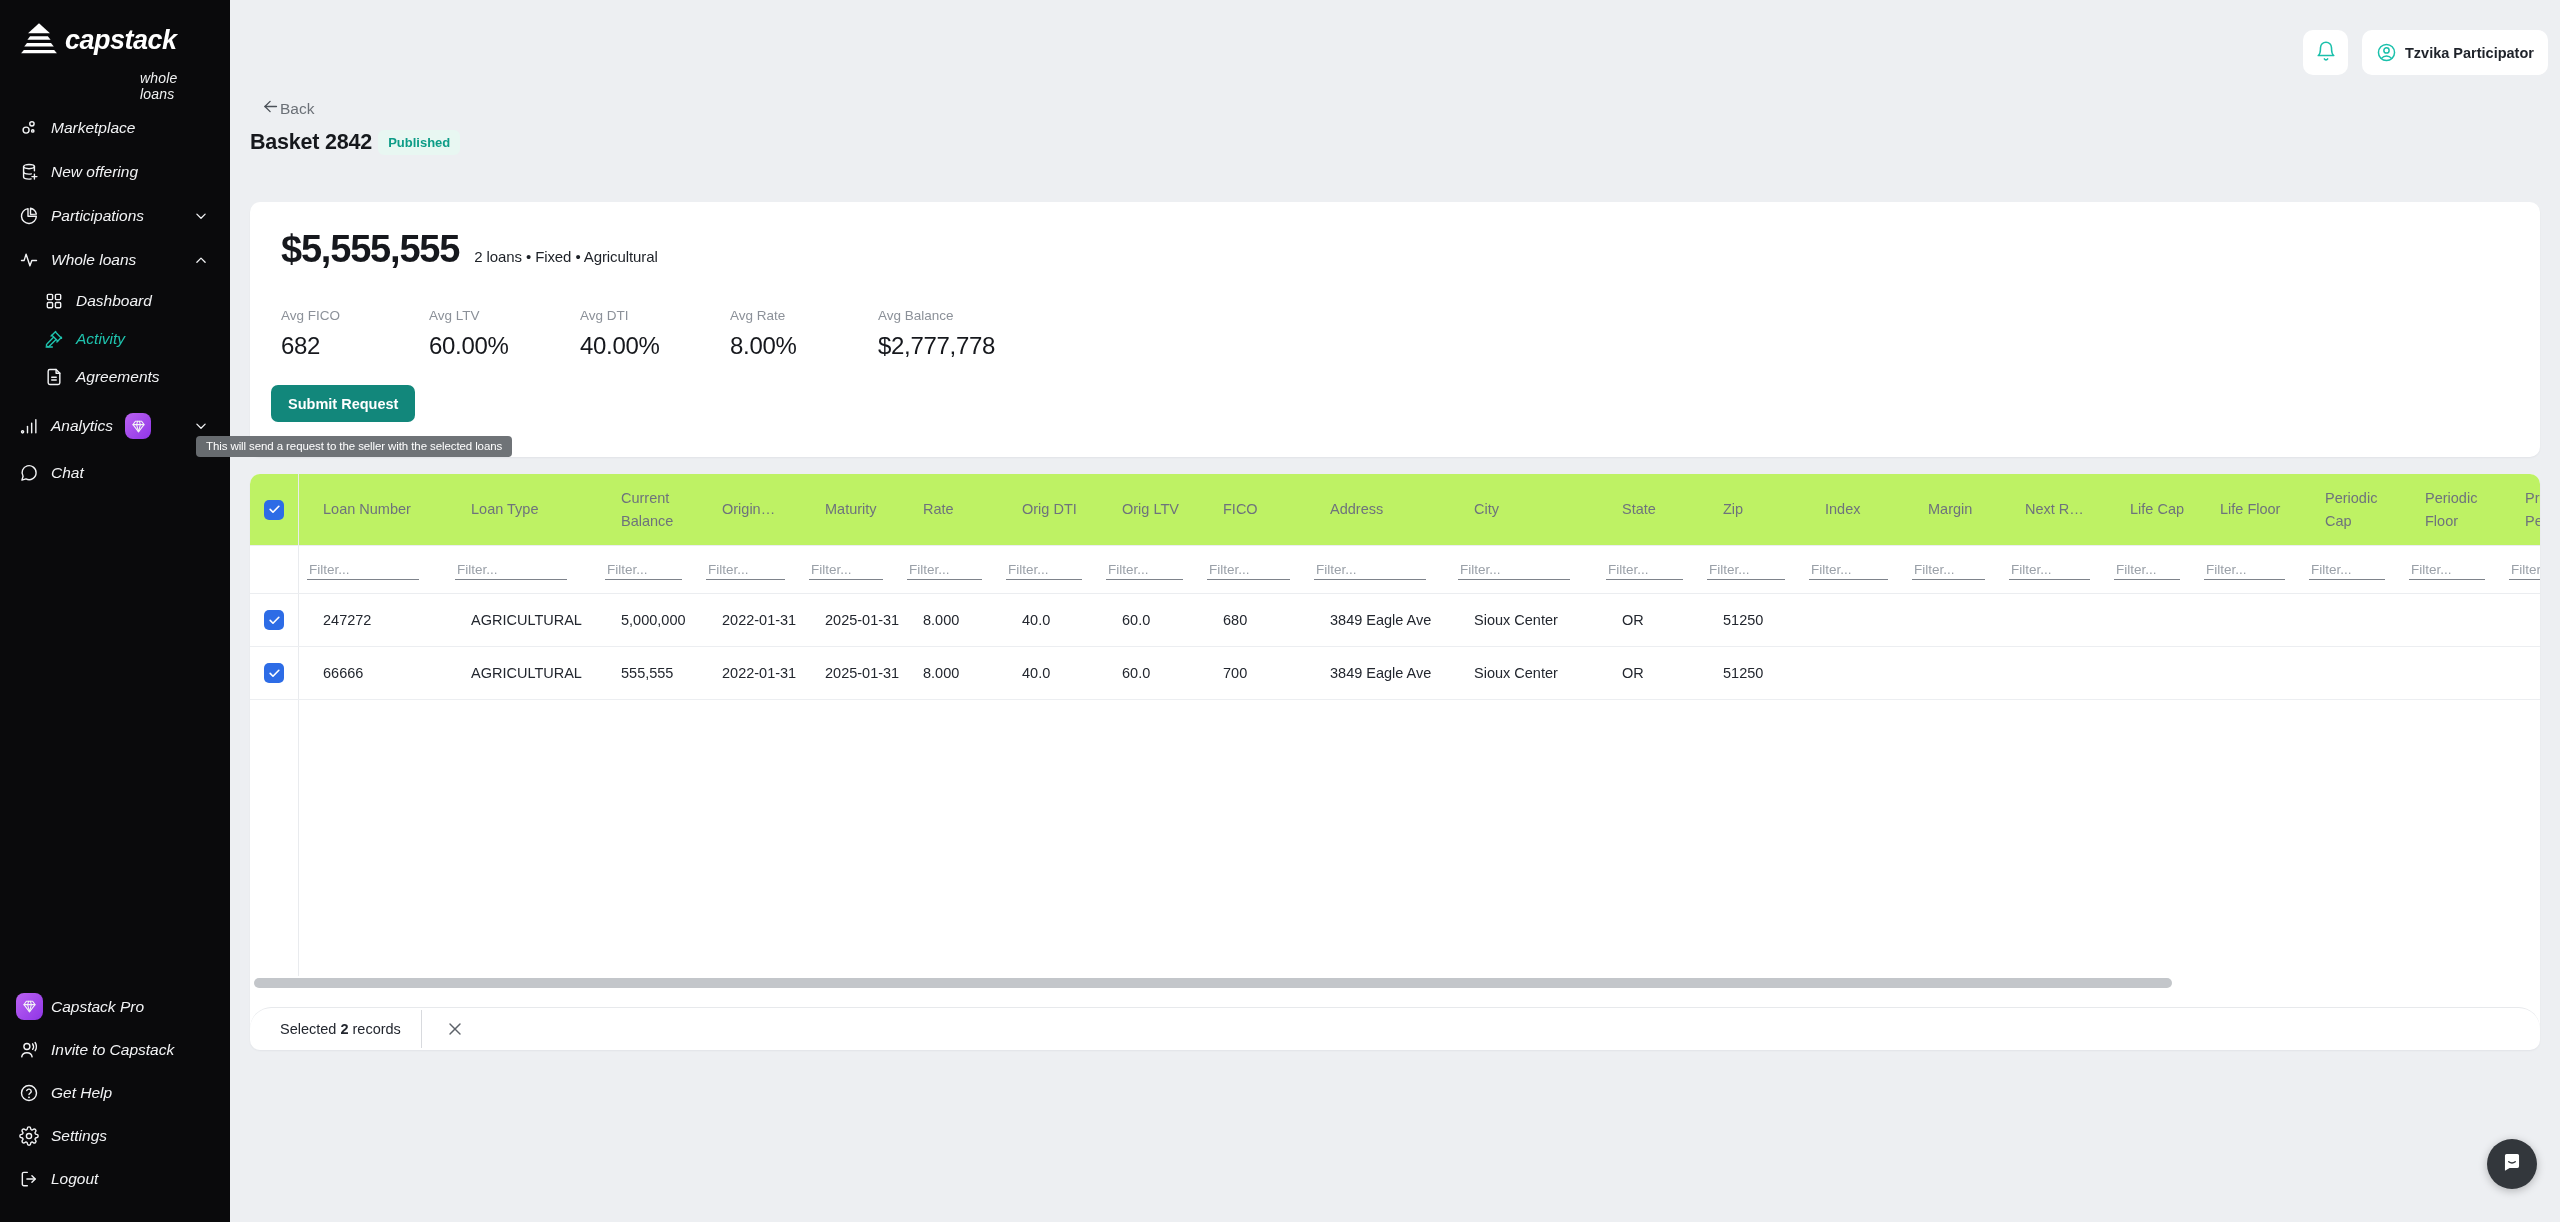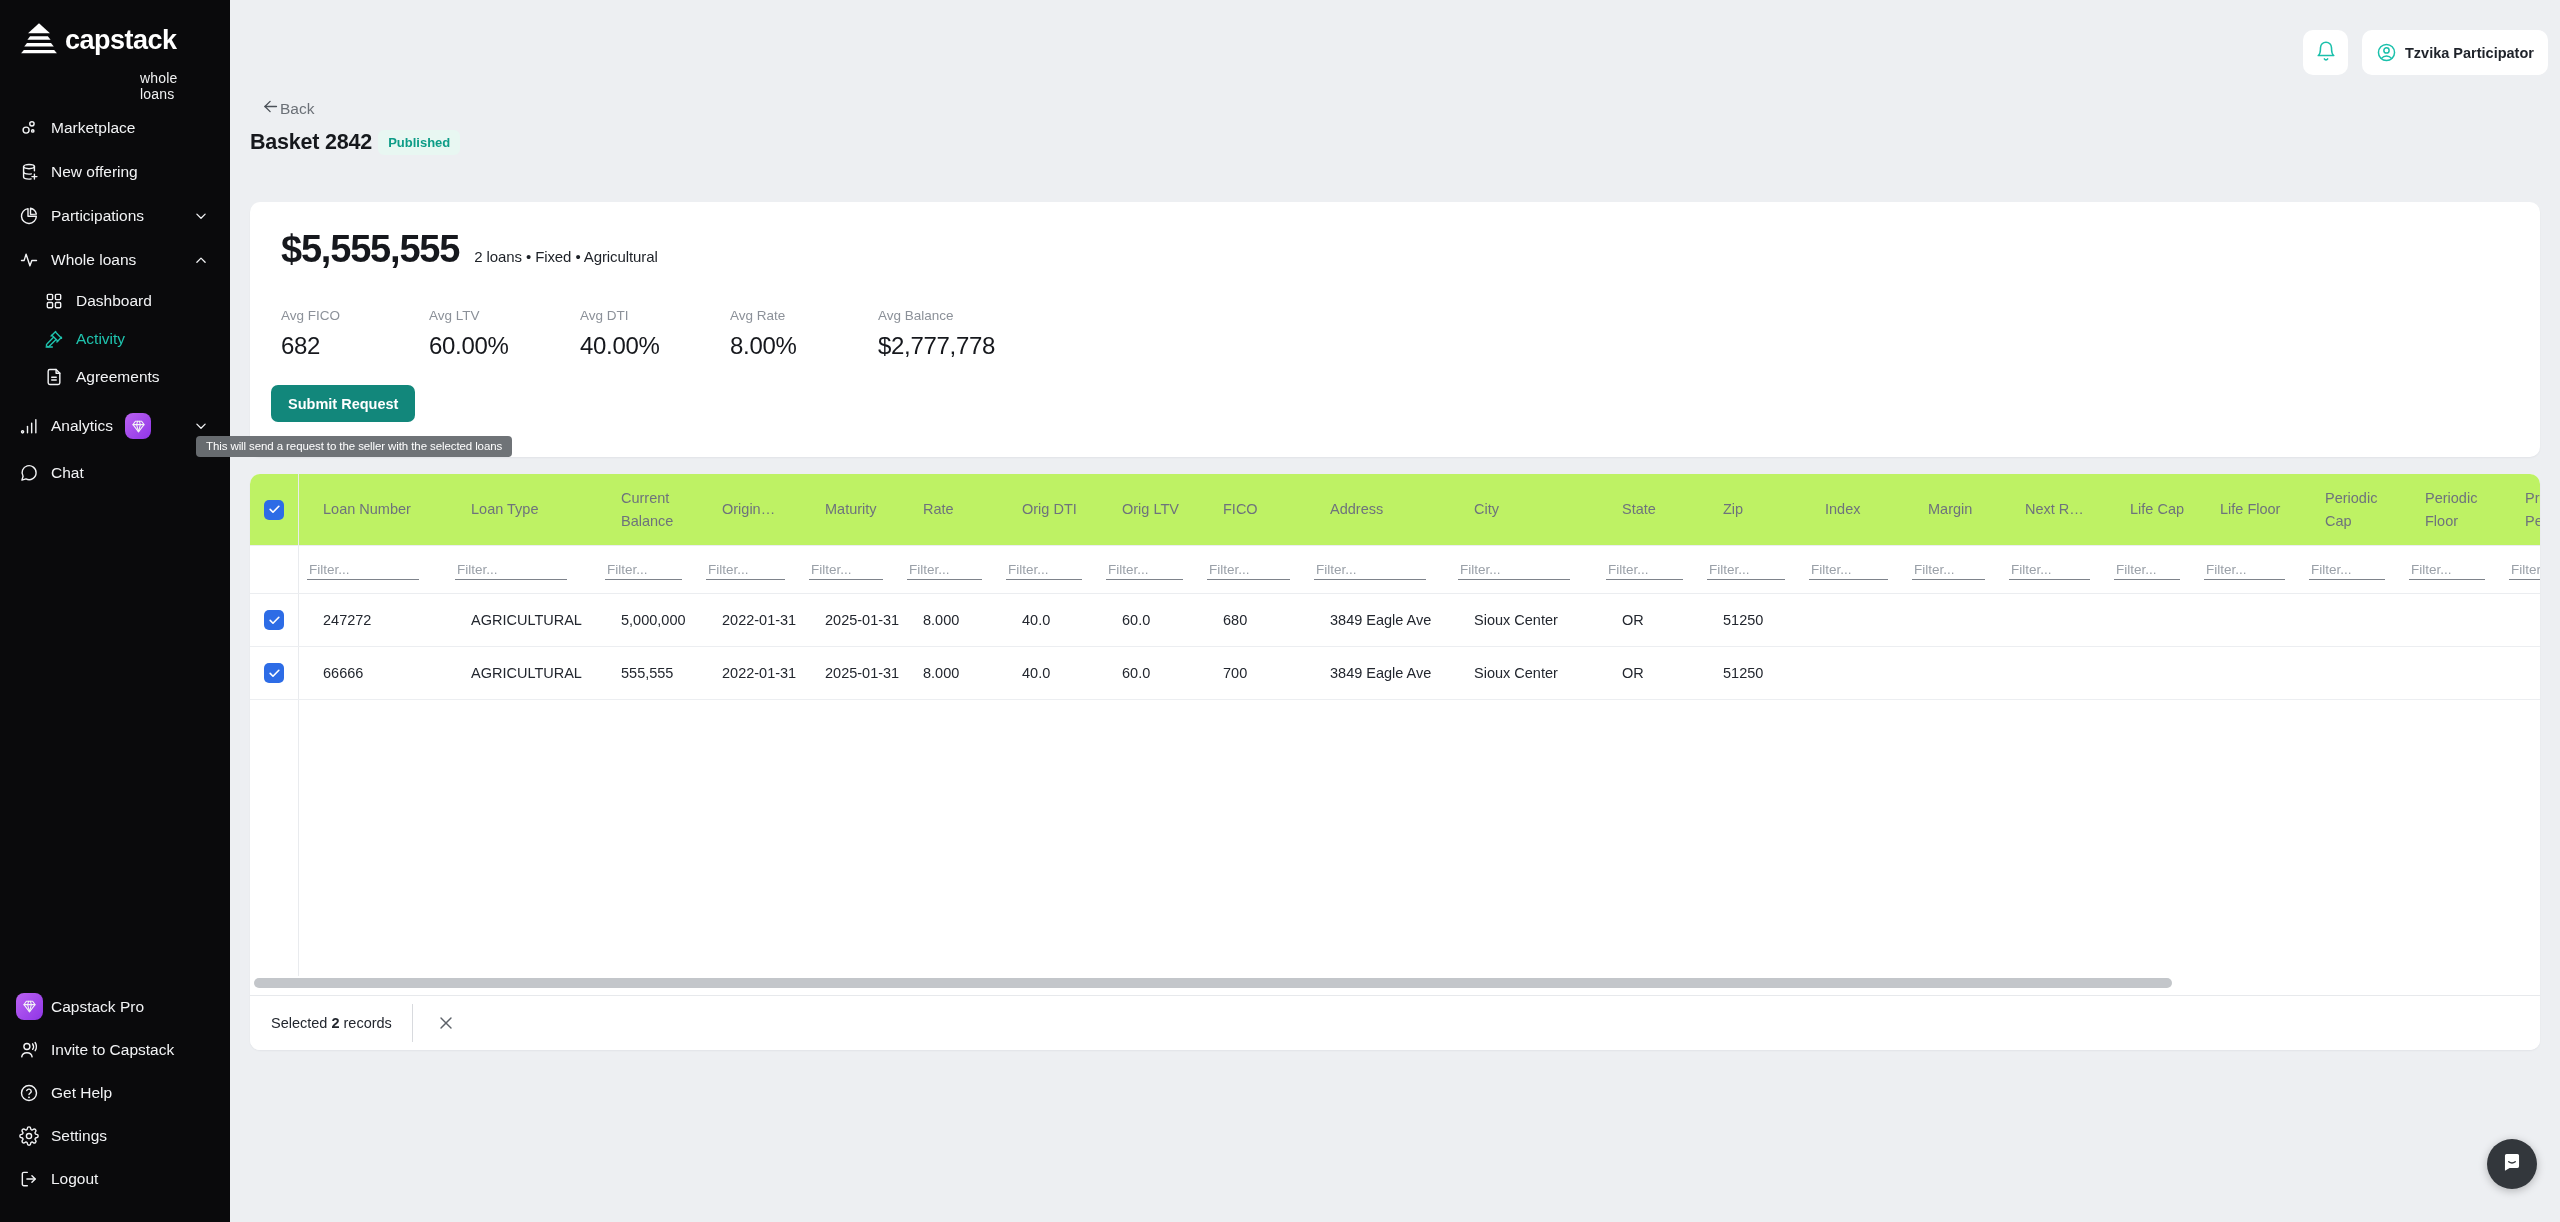--- a/index.html
+++ b/index.html
@@ -4,21 +4,21 @@
 <style>
   * { margin:0; padding:0; box-sizing:border-box; }
   html,body { width:2560px; height:1222px; }
   body {
     position:relative; overflow:hidden;
     background:#edeff2;
     font-family:"Liberation Sans", sans-serif;
     color:#23272f;
   }
   
-  .sidebar { position:absolute; left:0; top:0; width:230px; height:1222px; background:#0a0a0c; color:#f4f5f6; z-index:5; }
+  .sidebar { position:absolute; left:0; top:0; width:230px; height:1222px; background:#0a0a0c; color:#f4f5f6; z-index:5;font-style:italic; }
   .logo { position:absolute; left:16px; top:18px; display:flex; align-items:flex-start; }
   .logo-icon { width:46px; height:46px; flex-shrink:0; }
   .logo-name { font-size:27px; font-weight:600; letter-spacing:-.5px; line-height:1; margin-top:9px; margin-left:3px; color:#fff; }
   .logo-sub { position:absolute; left:124px; top:52px; font-size:14px; font-weight:300; color:#f0f1f2; letter-spacing:.2px; }
   .side-nav { position:absolute; top:106px; left:0; right:0; }
   .nav-item { display:flex; align-items:center; height:44px; padding:0 20px 0 18px; font-size:15.5px; color:#f2f3f5; cursor:pointer; }
   .nav-item.child { height:38px; padding-left:43px; }
   .nav-item.active { color:#1fc3ae; }
   .nav-item.gap { margin-top:8px; }
   .nav-item.gap-sm { margin-top:3px; }
@@ -74,22 +74,22 @@
   .filter-input { border:none; outline:none; border-bottom:1px solid #7e838b; background:transparent;
     font-size:13.5px; font-family:inherit; color:#3a3f46; width:calc(100% - 16px); max-width:112px; padding:3px 2px 2px; }
   .filter-input::placeholder { color:#9aa0a8; }
   .trow { display:flex; height:53px; background:#fff; border-bottom:1px solid #eceef1; }
   .td { flex-shrink:0; display:flex; align-items:center; padding:0 6px 0 24px; font-size:14.5px; color:#23272f; white-space:nowrap; overflow:hidden; }
   .fill { height:276px; display:flex; }
   .fill .cb-line { width:49px; border-right:1px solid #e9ebee; }
   .checkbox { width:20px; height:20px; border-radius:5px; background:#2d6ce6; display:flex; align-items:center; justify-content:center; cursor:pointer; flex-shrink:0; }
   .checkbox svg { width:13px; height:13px; }
   .hthumb { position:absolute; left:4px; top:504px; width:1918px; height:10px; background:#c3c6ca; border-radius:6px; cursor:pointer; }
-  .tfooter { position:absolute; left:0; right:0; bottom:0; height:55px; border-top:1px solid #e7e9ec; background:#fff;
-    display:flex; align-items:center; padding-left:21px; }
+  .tfooter { position:absolute; left:0; right:0; bottom:0; height:43px; border-top:1px solid #e7e9ec; background:#fff;
+    display:flex; align-items:center; padding-left:30px;border-radius:27px; }
   .sel-text { font-size:14.5px; color:#23272f; }
   .sel-text b { font-weight:700; margin:0 4px; }
   .v-divider { width:1px; height:38px; background:#d8dade; margin:0 20px; }
   .close-btn { width:26px; height:26px; display:flex; align-items:center; justify-content:center; color:#5d6269; cursor:pointer; }
   .close-btn svg { width:20px; height:20px; }
   
   .chat-launcher { position:absolute; left:2487px; top:1139px; width:50px; height:50px; border-radius:50%;
     background:#33373c; display:flex; align-items:center; justify-content:center; cursor:pointer; box-shadow:0 2px 8px rgba(0,0,0,.25); }
   .chat-launcher svg { width:26px; height:26px; }
 </style>

